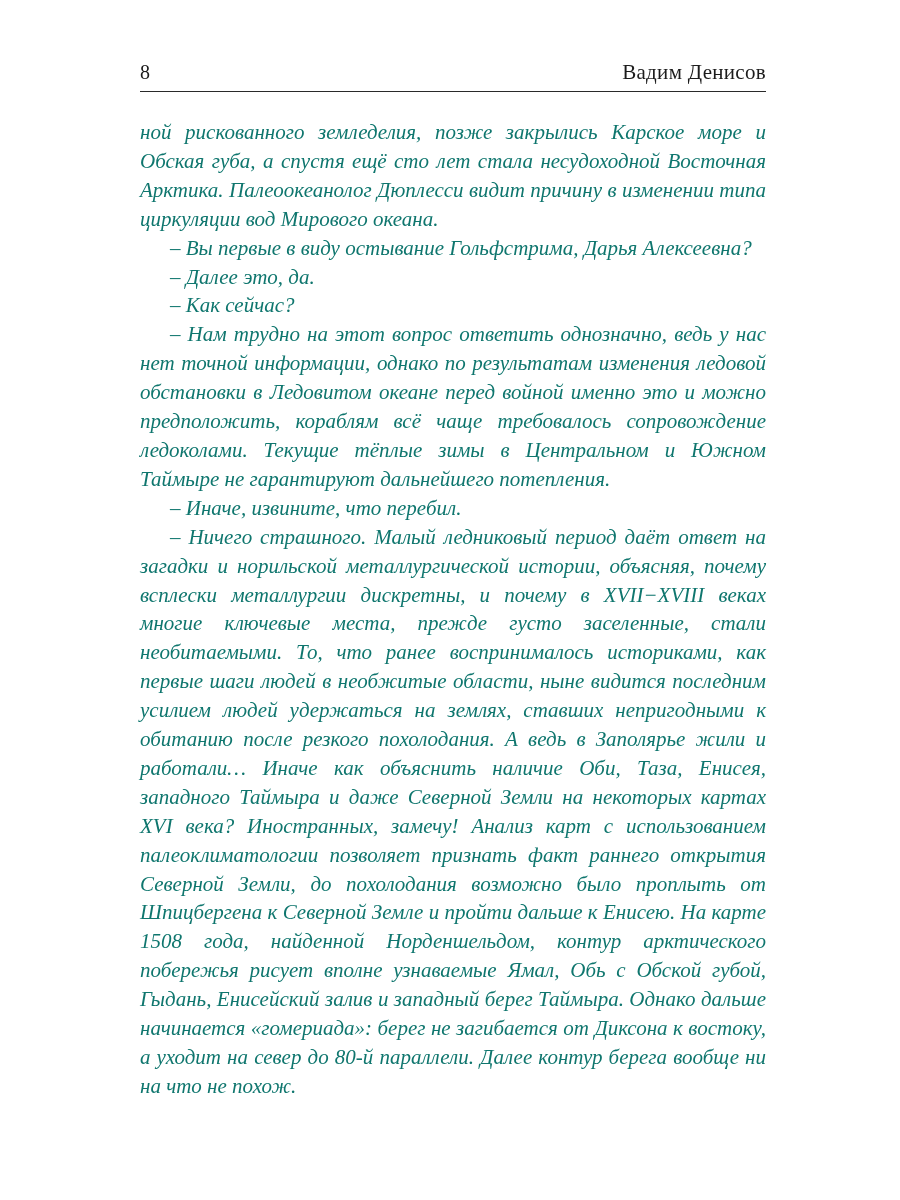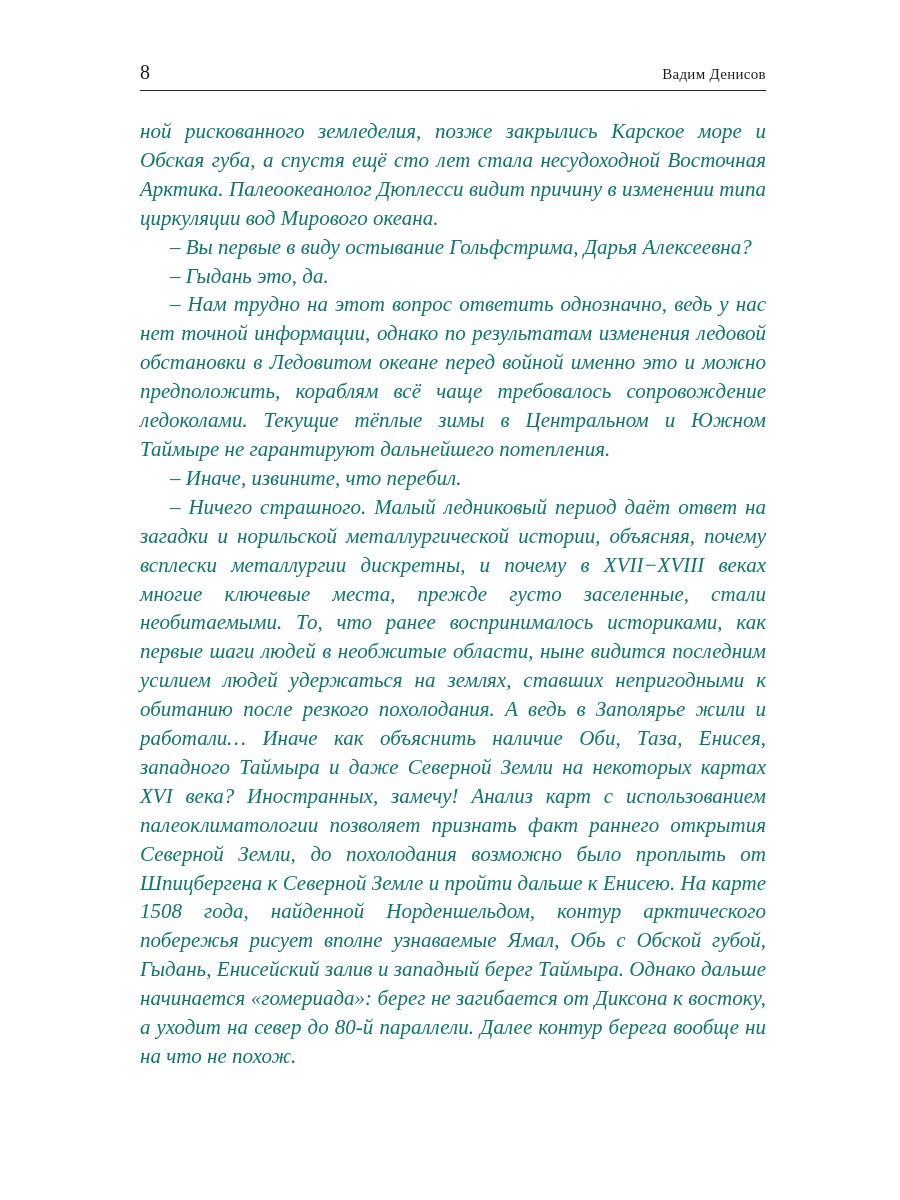--- a/index.html
+++ b/index.html
@@ -37,21 +37,21 @@
     color: #1c1c1c;
     padding-bottom: 8px;
   }
 
   .folio {
     font-size: 20px;
     letter-spacing: 0.2px;
   }
 
   .author-name {
-    font-size: 15px;
+    font-size: 21px;
     letter-spacing: 0.3px;
   }
 
   .head-rule {
     width: 100%;
     height: 1px;
     background: #2a2a2a;
     margin-bottom: 26px;
   }
 
@@ -94,21 +94,22 @@
     <div class="running-head">
       <span class="folio">8</span>
       <span class="author-name">Вадим Денисов</span>
     </div>
 
     <div class="head-rule"></div>
 
     <div class="text-block">
         <p class="flush">ной рискованного земледелия, позже закрылись Карское море и Обская губа, а спустя ещё сто лет стала несудоходной Восточная Арктика. Палеоокеанолог Дюплесси видит причину в изменении типа циркуляции вод Мирового океана.</p>
         <p class="indented">– Вы первые в виду остывание Гольфстрима, Дарья Алексеевна?</p>
-        <p class="indented">– Гыдань это, да.</p>
+        <p class="indented">– Далее это, да.</p>
+        <p class="indented">– Как сейчас?</p>
         <p class="indented">– Нам трудно на этот вопрос ответить однозначно, ведь у нас нет точной информации, однако по результатам изменения ледовой обстановки в Ледовитом океане перед войной именно это и можно предположить, кораблям всё чаще требовалось сопровождение ледоколами. Текущие тёплые зимы в Центральном и Южном Таймыре не гарантируют дальнейшего потепления.</p>
         <p class="indented">– Иначе, извините, что перебил.</p>
         <p class="indented">– Ничего страшного. Малый ледниковый период даёт ответ на загадки и норильской металлургической истории, объясняя, почему всплески металлургии дискретны, и почему в XVII−XVIII веках многие ключевые места, прежде густо заселенные, стали необитаемыми. То, что ранее воспринималось историками, как первые шаги людей в необжитые области, ныне видится последним усилием людей удержаться на землях, ставших непригодными к обитанию после резкого похолодания. А ведь в Заполярье жили и работали… Иначе как объяснить наличие Оби, Таза, Енисея, западного Таймыра и даже Северной Земли на некоторых картах XVI века? Иностранных, замечу! Анализ карт с использованием палеоклиматологии позволяет признать факт раннего открытия Северной Земли, до похолодания возможно было проплыть от Шпицбергена к Северной Земле и пройти дальше к Енисею. На карте 1508 года, найденной Норденшельдом, контур арктического побережья рисует вполне узнаваемые Ямал, Обь с Обской губой, Гыдань, Енисейский залив и западный берег Таймыра. Однако дальше начинается «гомериада»: берег не загибается от Диксона к востоку, а уходит на север до 80-й параллели. Далее контур берега вообще ни на что не похож.</p>
       </div>
 
   </div>
 
 </div>
 
 </body></html>

